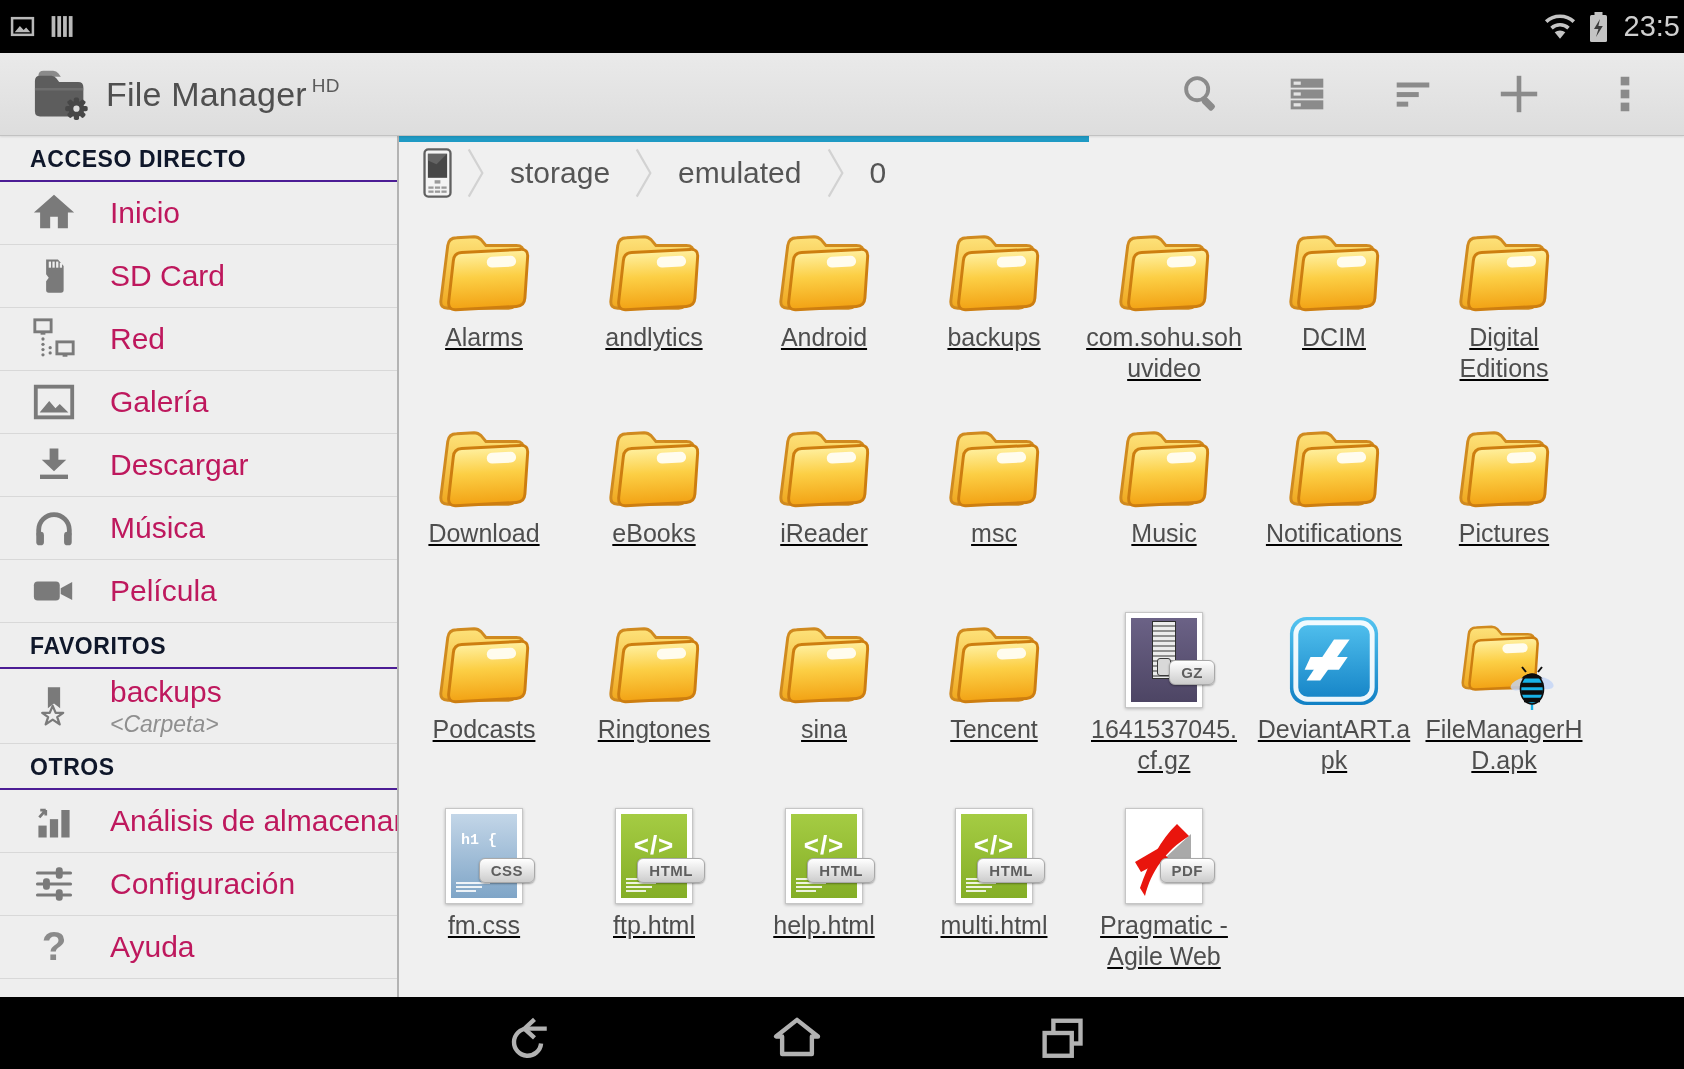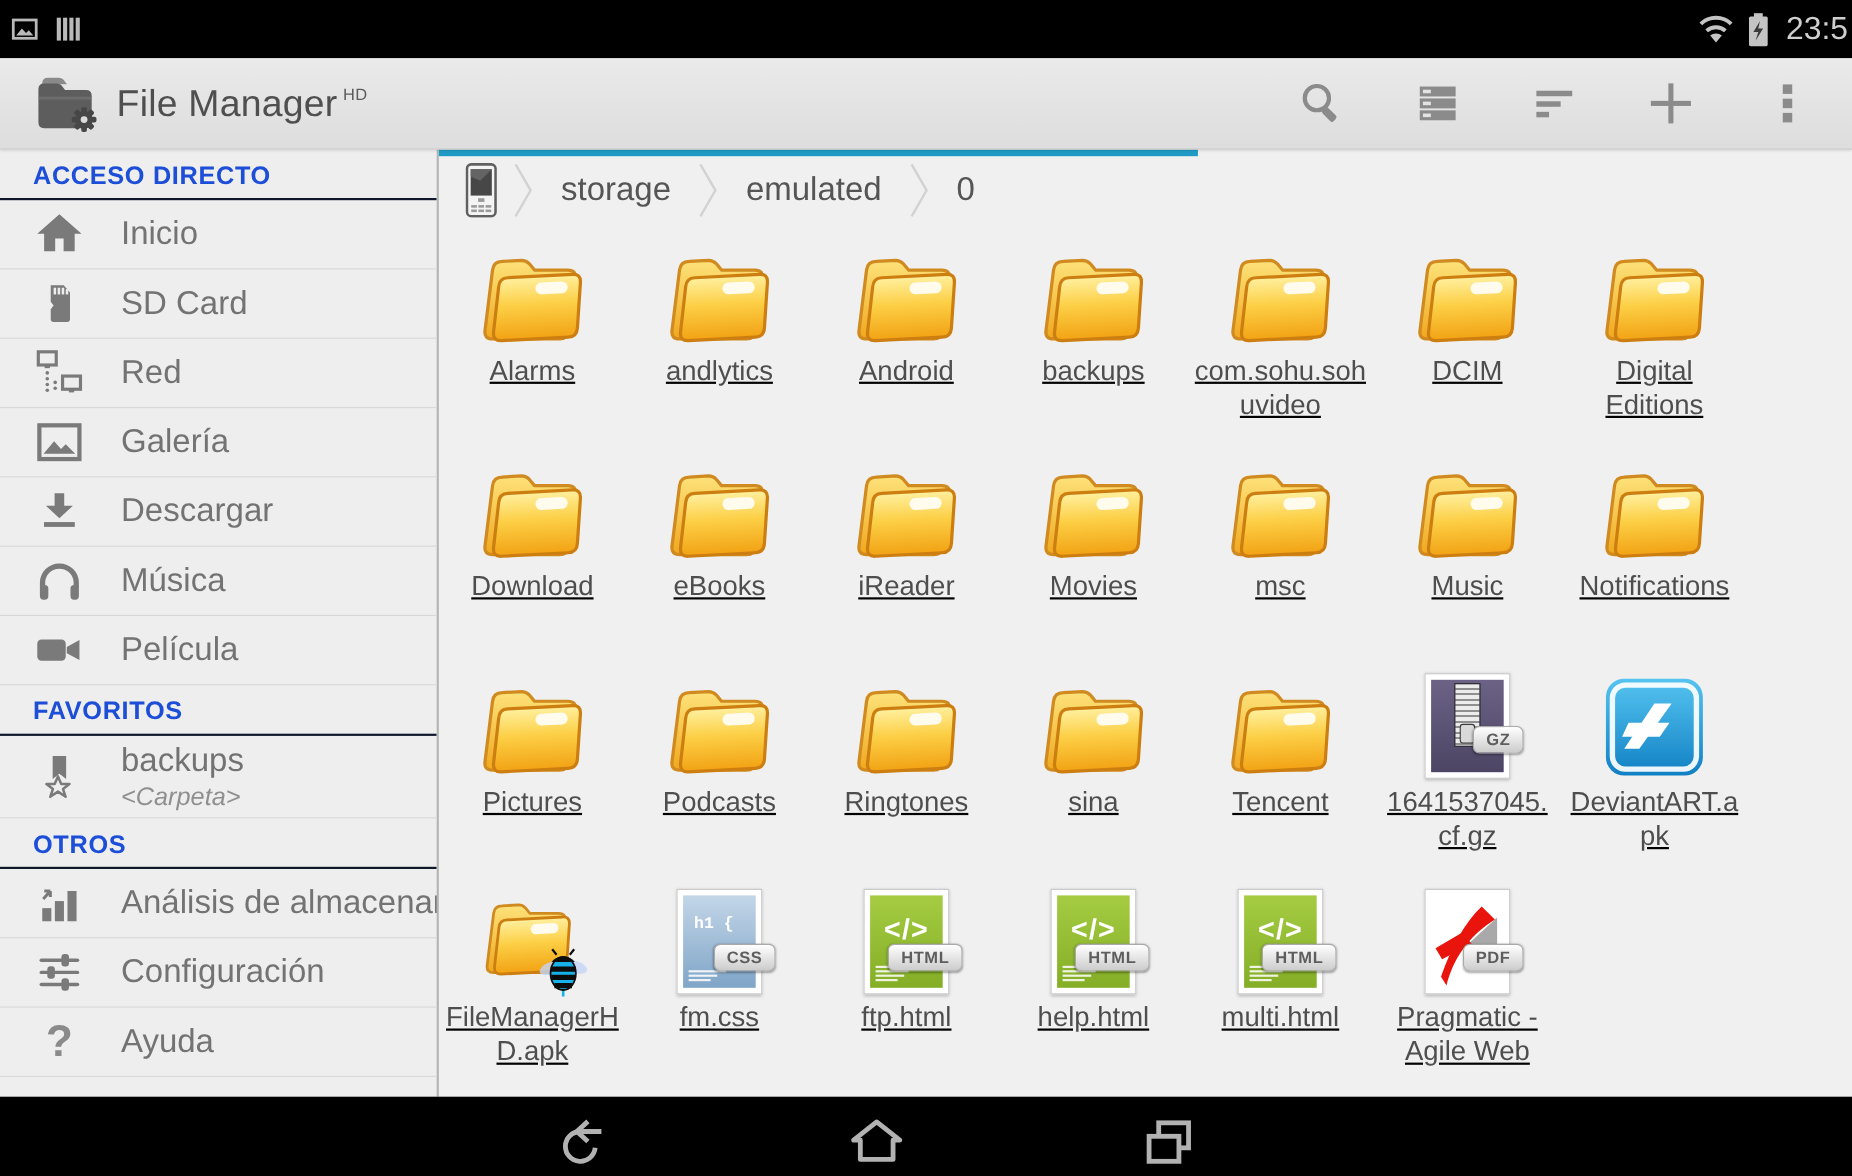--- a/index.html
+++ b/index.html
@@ -12,34 +12,34 @@
   .status-bar{height:53px;background:#000;display:flex;align-items:center;padding:0 4px 0 10px;}
   .sb-left{display:flex;align-items:center;gap:14px;}
   .sb-right{margin-left:auto;display:flex;align-items:center;gap:10px;}
   .sb-time{color:#cfcfcf;font-size:29px;margin-left:4px;white-space:nowrap;}
   .sb-ic{display:inline-flex;align-items:center;}
   
   .toolbar{height:82px;background:linear-gradient(#eaeaea,#dddddd);border-bottom:1px solid #c2c2c2;
     display:flex;align-items:center;box-shadow:0 1px 2px rgba(0,0,0,.10);position:relative;z-index:3;}
   .app-logo{margin-left:28px;display:flex;align-items:center;}
   .app-title{font-size:34px;color:#4f4f4f;margin-left:14px;letter-spacing:.2px;}
-  .app-badge{font-size:15px;color:#5c5c5c;vertical-align:14px;margin-left:5px;}
+  .app-badge{font-size:19px;color:#5c5c5c;vertical-align:14px;margin-left:5px;}
   .toolbar-actions{margin-left:auto;display:flex;align-items:center;gap:56px;padding-right:34px;}
   .tb-btn{width:50px;height:50px;display:flex;align-items:center;justify-content:center;cursor:pointer;}
   
   .main{display:flex;height:861px;}
   
   .sidebar{width:397px;background:#eeeeee;border-right:2px solid #b3b3b3;overflow:hidden;flex:none;}
   .side-header{height:44px;line-height:46px;padding-left:30px;font-size:23px;font-weight:bold;
-    color:#1d4ed8;letter-spacing:.6px;border-bottom:2px solid #0f172a;}
+    color:#0f172a;letter-spacing:.6px;border-bottom:2px solid #4c1d95;}
   .side-item{height:62px;display:flex;align-items:center;padding-left:30px;border-bottom:1px solid #d8d8d8;cursor:pointer;}
   .side-item.two-line{height:74px;}
   .side-ic{width:48px;display:inline-flex;justify-content:center;flex:none;}
   .side-text{margin-left:32px;display:flex;flex-direction:column;justify-content:center;}
-  .side-label{font-size:30px;color:#737373;white-space:nowrap;}
+  .side-label{font-size:30px;color:#be185d;white-space:nowrap;}
   .side-sub{font-size:23px;color:#8f8f8f;margin-top:2px;font-style:italic;}
   
   .content{flex:1;display:flex;flex-direction:column;background:#f0f0f0;min-width:0;}
   .accent-line{height:6px;width:690px;background:#1f9ac4;}
   .breadcrumb{height:62px;display:flex;align-items:center;padding-left:24px;gap:14px;}
   .bc-seg{font-size:30px;color:#555;padding:0 10px;cursor:pointer;white-space:nowrap;}
   .bc-chev,.bc-dev{display:inline-flex;align-items:center;}
   
   .file-grid{display:grid;grid-template-columns:repeat(7,170px);grid-auto-rows:196px;overflow:hidden;flex:1;}
   .cell{display:flex;flex-direction:column;align-items:center;cursor:pointer;text-decoration:underline;}
@@ -579,36 +579,20 @@
               <g stroke-linejoin="round">
                 <path d="M24 16 q-8 0 -9 8 l-7 56 q-1 8 7 8 h62 q8 0 9-8 l6-48 q1-8 -7-8 H54 l-5-6 q-3-3 -7-3 z" fill="url(#gFolderBack)" stroke="#d08a1f" stroke-width="3"></path>
                 <g transform="rotate(-3 52 64)">
                   <path d="M22 38 q1-8 9-8 h60 q8 0 7 8 l-5 42 q-1 8 -9 8 H22 q-8 0 -7-8 z" fill="url(#gFolderFront)" stroke="#cd7e10" stroke-width="3"></path>
                   <rect x="56" y="36" width="30" height="11" rx="5.5" fill="#fffdf4" opacity=".95"></rect>
                 </g>
               </g>
             </svg>
           </div>
           <div class="cell-label">
-            <div>Movies</div>
-          </div>
-        </div>
-        <div class="cell">
-          <div class="cell-icon">
-            <svg viewBox="0 0 104 96" width="102" height="94">
-              <g stroke-linejoin="round">
-                <path d="M24 16 q-8 0 -9 8 l-7 56 q-1 8 7 8 h62 q8 0 9-8 l6-48 q1-8 -7-8 H54 l-5-6 q-3-3 -7-3 z" fill="url(#gFolderBack)" stroke="#d08a1f" stroke-width="3"></path>
-                <g transform="rotate(-3 52 64)">
-                  <path d="M22 38 q1-8 9-8 h60 q8 0 7 8 l-5 42 q-1 8 -9 8 H22 q-8 0 -7-8 z" fill="url(#gFolderFront)" stroke="#cd7e10" stroke-width="3"></path>
-                  <rect x="56" y="36" width="30" height="11" rx="5.5" fill="#fffdf4" opacity=".95"></rect>
-                </g>
-              </g>
-            </svg>
-          </div>
-          <div class="cell-label">
             <div>msc</div>
           </div>
         </div>
         <div class="cell">
           <div class="cell-icon">
             <svg viewBox="0 0 104 96" width="102" height="94">
               <g stroke-linejoin="round">
                 <path d="M24 16 q-8 0 -9 8 l-7 56 q-1 8 7 8 h62 q8 0 9-8 l6-48 q1-8 -7-8 H54 l-5-6 q-3-3 -7-3 z" fill="url(#gFolderBack)" stroke="#d08a1f" stroke-width="3"></path>
                 <g transform="rotate(-3 52 64)">
                   <path d="M22 38 q1-8 9-8 h60 q8 0 7 8 l-5 42 q-1 8 -9 8 H22 q-8 0 -7-8 z" fill="url(#gFolderFront)" stroke="#cd7e10" stroke-width="3"></path>

